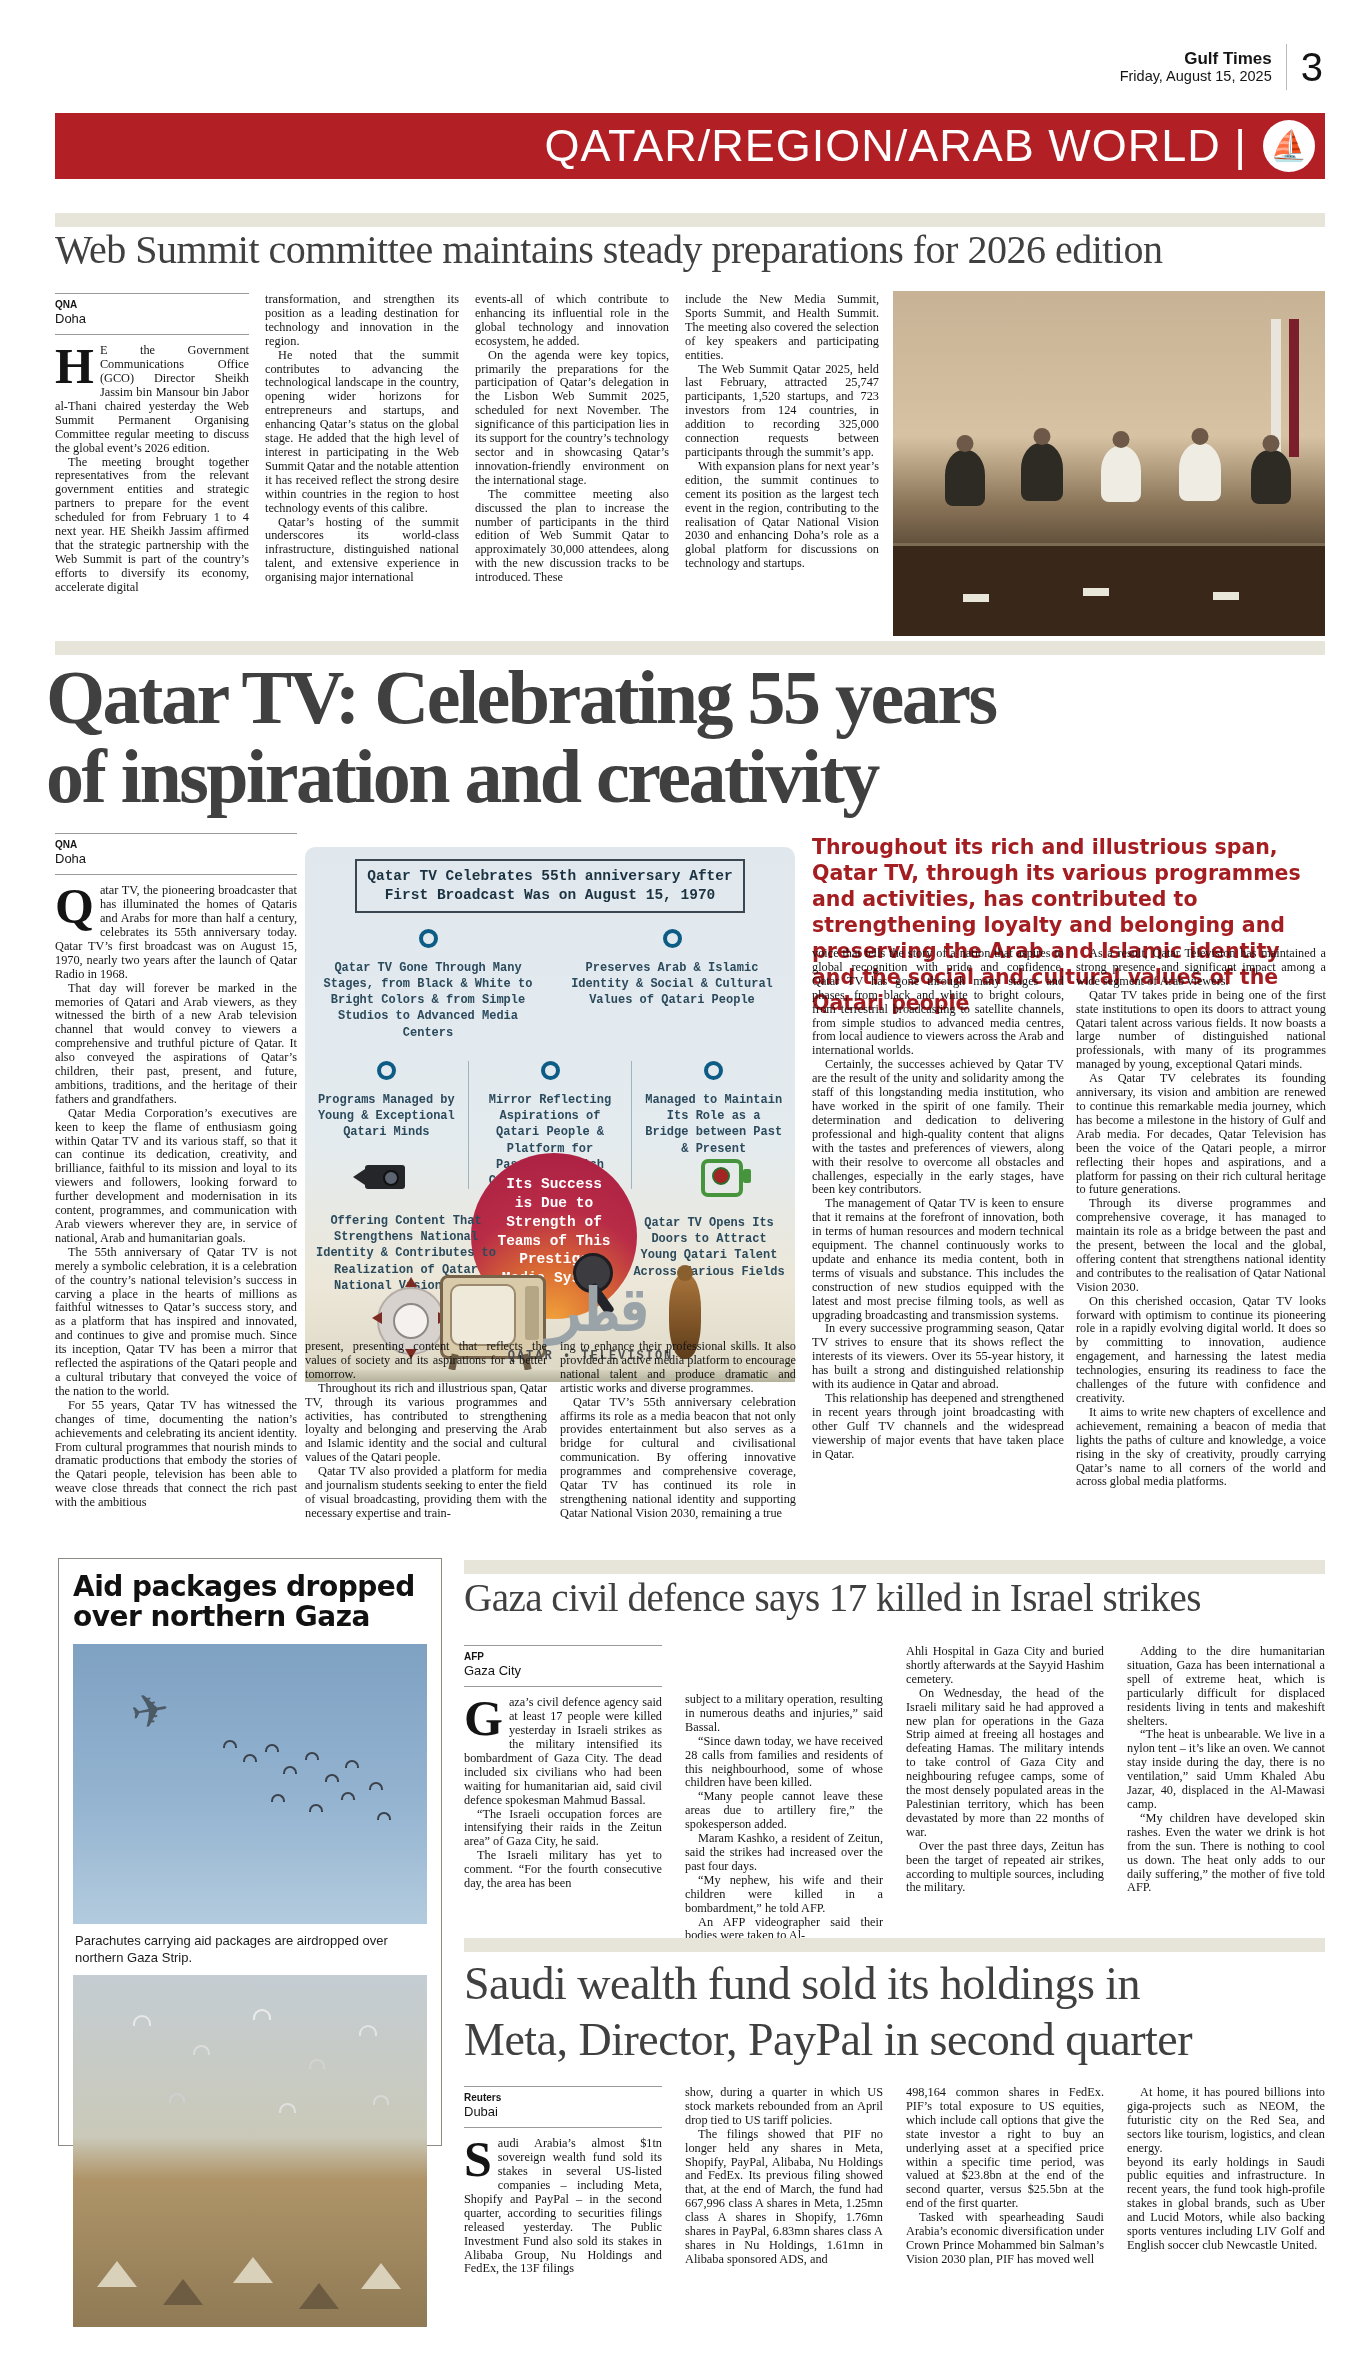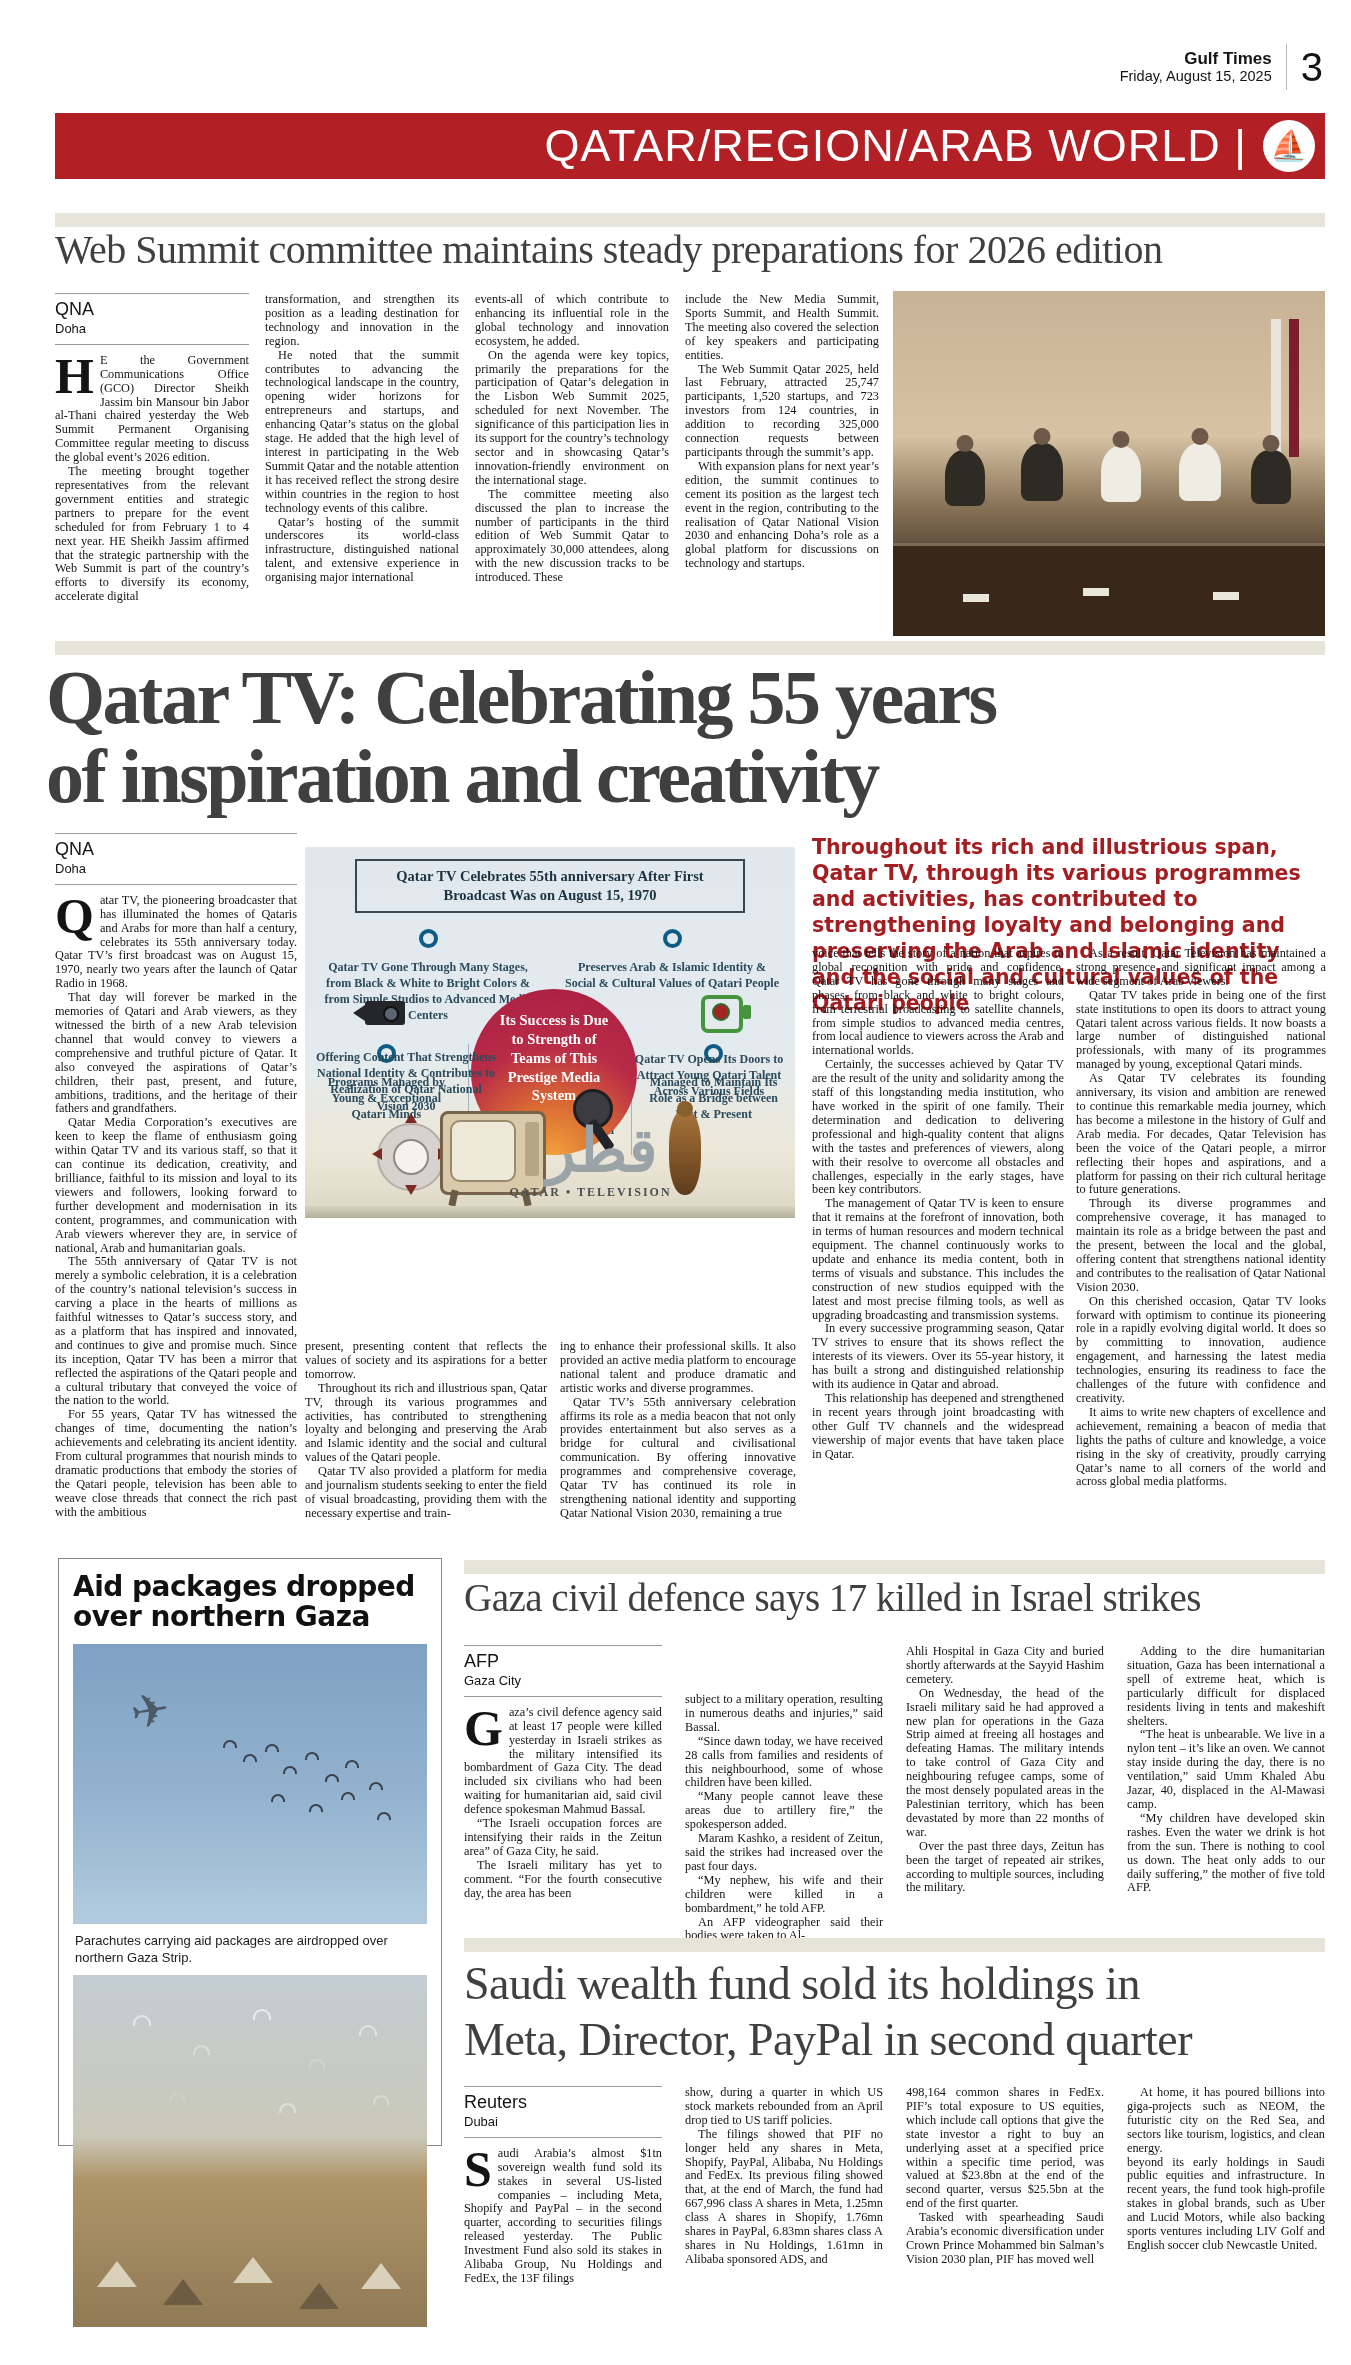--- a/index.html
+++ b/index.html
@@ -24,21 +24,21 @@
   .banner-badge span{color:#b22026;font-size:30px;line-height:1;font-family:"DejaVu Sans",sans-serif;}
   
   .kicker{position:absolute;background:#e7e4da;height:14px;}
   .hl{position:absolute;margin:0;font-family:"Liberation Serif",serif;font-weight:400;color:#404040;}
   .col{position:absolute;overflow:hidden;}
   p.body{margin:0;font-size:12.3px;line-height:13.9px;text-align:justify;text-indent:13px;}
   p.body.noind{text-indent:0;}
   .dc{float:left;font-weight:700;font-size:50px;line-height:39px;padding:3px 6px 0 0;}
   .byline{font-family:"Liberation Sans",sans-serif;border-top:1px solid #9a9a9a;border-bottom:1px solid #9a9a9a;
     padding:5px 0 7px 0;margin-bottom:9px;}
-  .byline .agency{font-weight:400;font-size:18px;line-height:1.2;}
+  .byline .agency{font-weight:700;font-size:10px;line-height:1.2;}
   .byline .city{font-size:13px;line-height:1.25;}
   
   .photo{position:absolute;overflow:hidden;}
   .ph-inner{position:relative;width:100%;height:100%;overflow:hidden;}
   .photo-meeting{background:linear-gradient(180deg,#c7b295 0%,#d7c3a3 42%,#8a7458 62%,#4a3c2c 80%,#2c2316 100%);}
   .fig{position:absolute;background:#2e2a24;border-radius:45% 45% 8px 8px;}
   .fig::before{content:"";position:absolute;top:-15px;left:50%;transform:translateX(-50%);
     width:17px;height:17px;border-radius:50%;background:#6e5948;}
   .flagstrip{position:absolute;top:8%;width:10px;height:40%;}
   .tableband{position:absolute;left:0;right:0;bottom:0;height:26%;background:#39281a;border-top:3px solid #7d6c54;}
@@ -54,23 +54,23 @@
   .caption{font-family:"Liberation Sans",sans-serif;font-size:13px;line-height:1.3;color:#1c1c1c;}
   
   .aidbox{position:absolute;left:58px;top:1558px;width:384px;height:588px;border:1px solid #8d8b81;
     box-sizing:border-box;padding:13px 14px;background:#fff;}
   .aid-hl{margin:0;font-family:"DejaVu Sans",sans-serif;font-weight:700;font-size:28px;line-height:1.08;
     letter-spacing:-0.5px;color:#111;}
   
   .intro-red{position:absolute;left:812px;top:834px;width:514px;margin:0;
     font-family:"DejaVu Sans",sans-serif;font-weight:700;font-size:20.5px;line-height:1.27;color:#a31d21;}
   
-  .infographic{position:absolute;left:305px;top:847px;width:490px;height:371px;
+  .infographic{position:absolute;left:305px;top:847px;width:490px;height:535px;
     background:linear-gradient(180deg,#e0e8ee 0%,#e4ebef 55%,#ece7d8 82%,#dcd7c4 100%);
-    font-family:Liberation Serif, serif;color:#2b4a5c;border-radius:2px;}
+    font-family:Liberation Mono, monospace;color:#2b4a5c;border-radius:10px;}
   .ig-title{width:366px;margin:12px auto 0 auto;border:2px solid #3a4750;padding:6px 10px;
     text-align:center;font-weight:700;font-size:14.5px;line-height:1.3;color:#1b3240;}
   .ig-row{display:flex;justify-content:center;text-align:center;}
   .ig-row1{margin-top:16px;}
   .ig-row2{margin-top:20px;}
   .ig-item{padding:0 12px;font-size:12px;font-weight:700;line-height:1.35;color:#2b4a5c;}
   .ig-row1 .ig-item{width:220px;}
   .ig-row2 .ig-item{width:145px;}
   .ig-row2 .ig-item + .ig-item{border-left:1px solid #9fb4bf;}
   .ring{display:inline-block;width:11px;height:11px;border:4px solid #0d5c85;border-radius:50%;margin-bottom:7px;background:transparent;}

